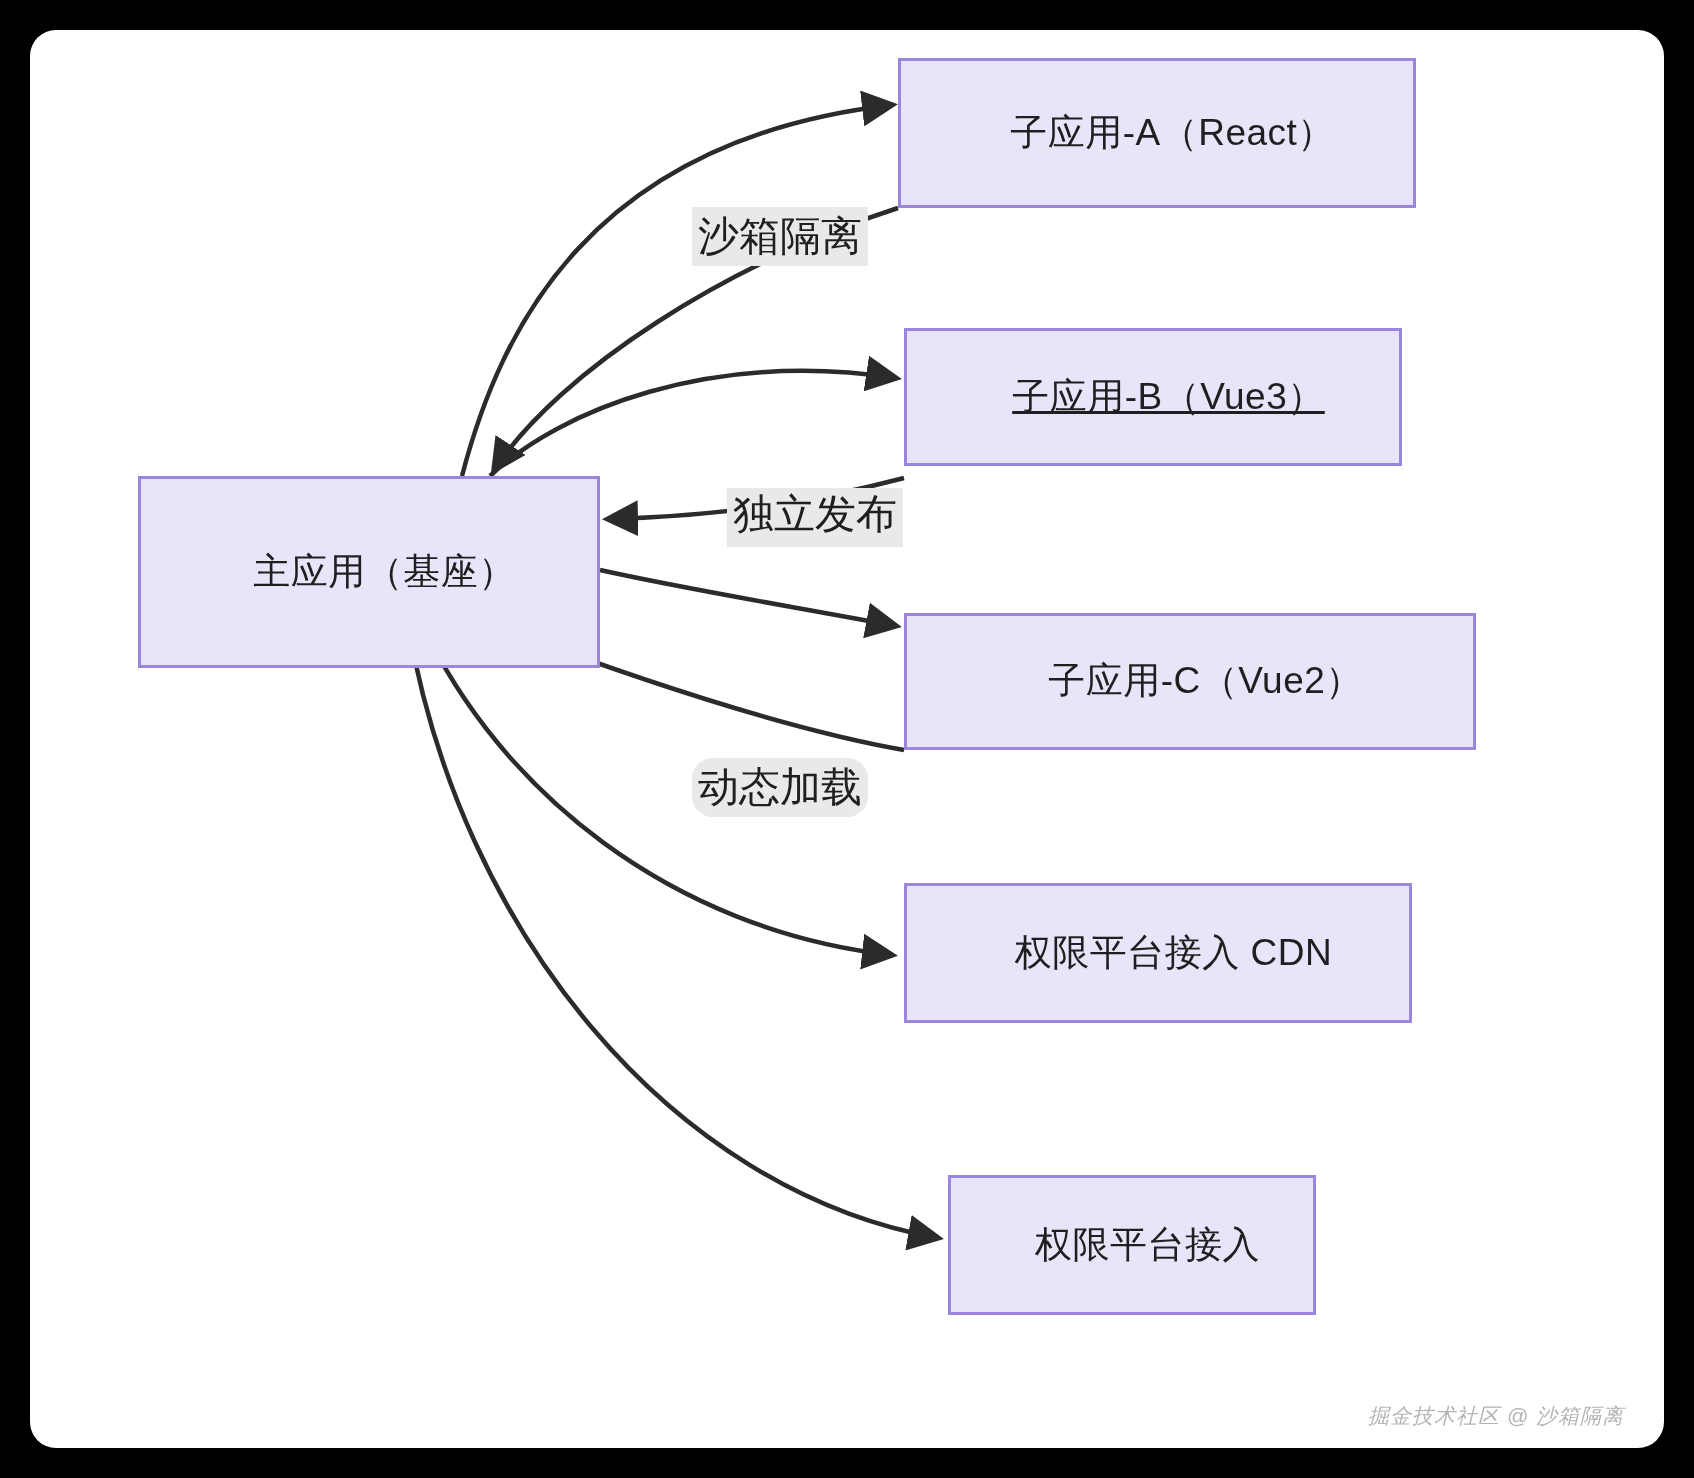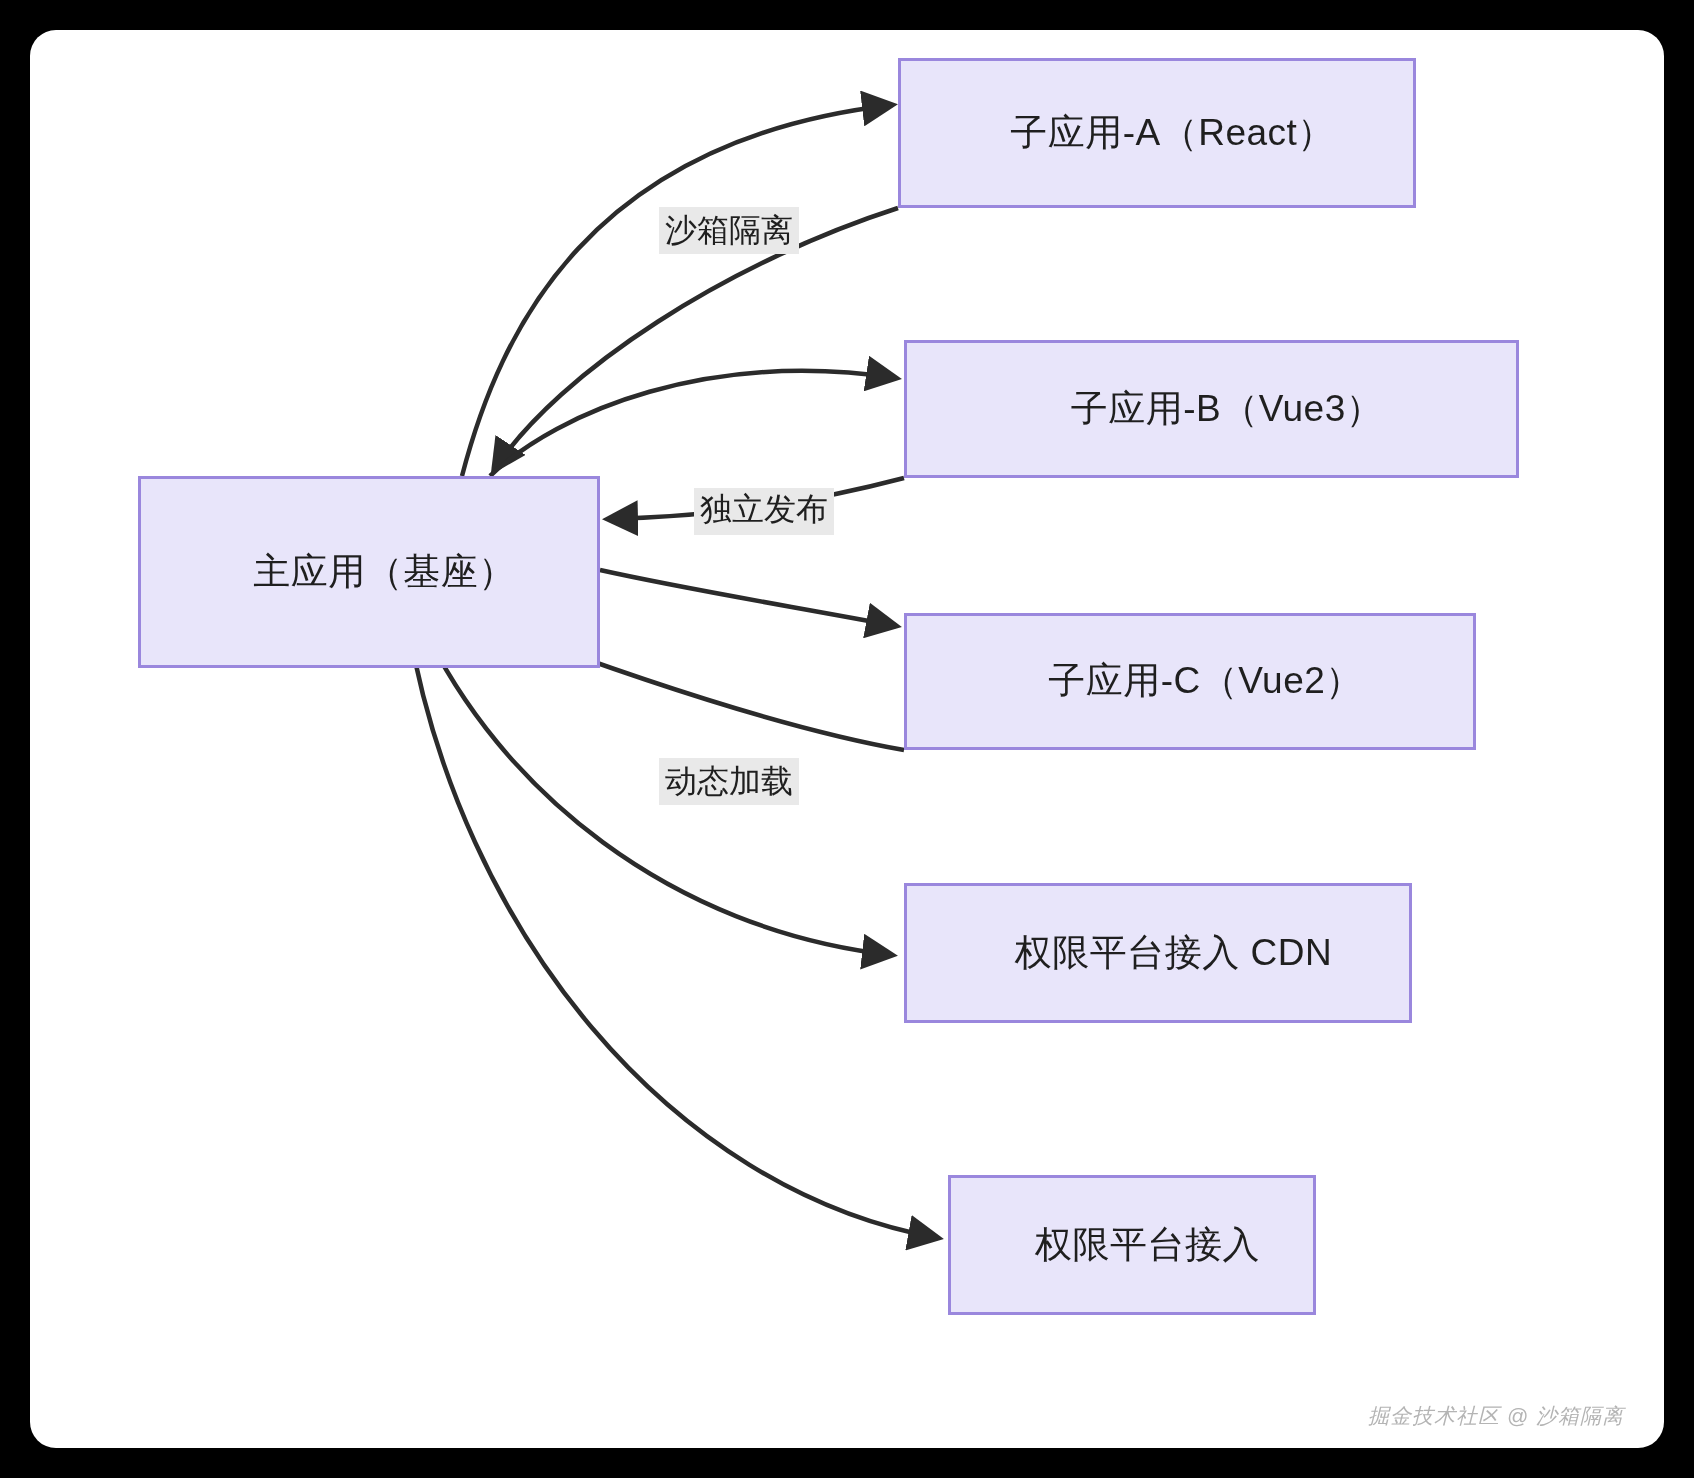--- a/index.html
+++ b/index.html
@@ -49,24 +49,25 @@
     white-space: nowrap;
     padding-left: 31px;
   }
   .node-label {
     display: block;
   }
   .edge-label {
     position: absolute;
     background: #e9e9e9;
     color: #1f1f1f;
-    font-size: 32px;
+    font-size: 41px;
     line-height: 1.35;
     padding: 2px 6px;
     white-space: nowrap;
+    margin-left: 33px;
   }
   .watermark {
     position: absolute;
     right: 40px;
     bottom: 18px;
     font-size: 21px;
     color: #b4b4b4;
     font-style: italic;
     white-space: nowrap;
     letter-spacing: 1px;
@@ -103,38 +104,38 @@
     </svg>
 
     <div class="node" style="left:108px; top:446px; width:462px; height:192px;">
       <span class="node-label">主应用（基座）</span>
     </div>
 
     <div class="node" style="left:868px; top:28px; width:518px; height:150px;">
       <span class="node-label">子应用-A（React）</span>
     </div>
 
-    <div class="node" style="left:874px; top:310px; width:615px; height:138px;">
+    <div class="node" style="left:874px; top:298px; width:498px; height:138px;text-decoration:underline;">
       <span class="node-label">子应用-B（Vue3）</span>
     </div>
 
     <div class="node" style="left:874px; top:583px; width:572px; height:137px;">
       <span class="node-label">子应用-C（Vue2）</span>
     </div>
 
     <div class="node" style="left:874px; top:853px; width:508px; height:140px;">
       <span class="node-label">权限平台接入 CDN</span>
     </div>
 
     <div class="node" style="left:918px; top:1124px; width:368px; height:140px;margin-top:21px;">
       <span class="node-label">权限平台接入</span>
     </div>
 
     <div class="edge-label" style="left:629px; top:177px;">沙箱隔离</div>
 
     <div class="edge-label" style="left:664px; top:458px;font-family:Liberation Mono, monospace;">独立发布</div>
 
-    <div class="edge-label" style="left:629px; top:728px;">动态加载</div>
+    <div class="edge-label" style="left:629px; top:728px;border-radius:21px;">动态加载</div>
 
     <div class="watermark">掘金技术社区 @ 沙箱隔离</div>
 
   </div>
 </div>
 
 </body></html>

